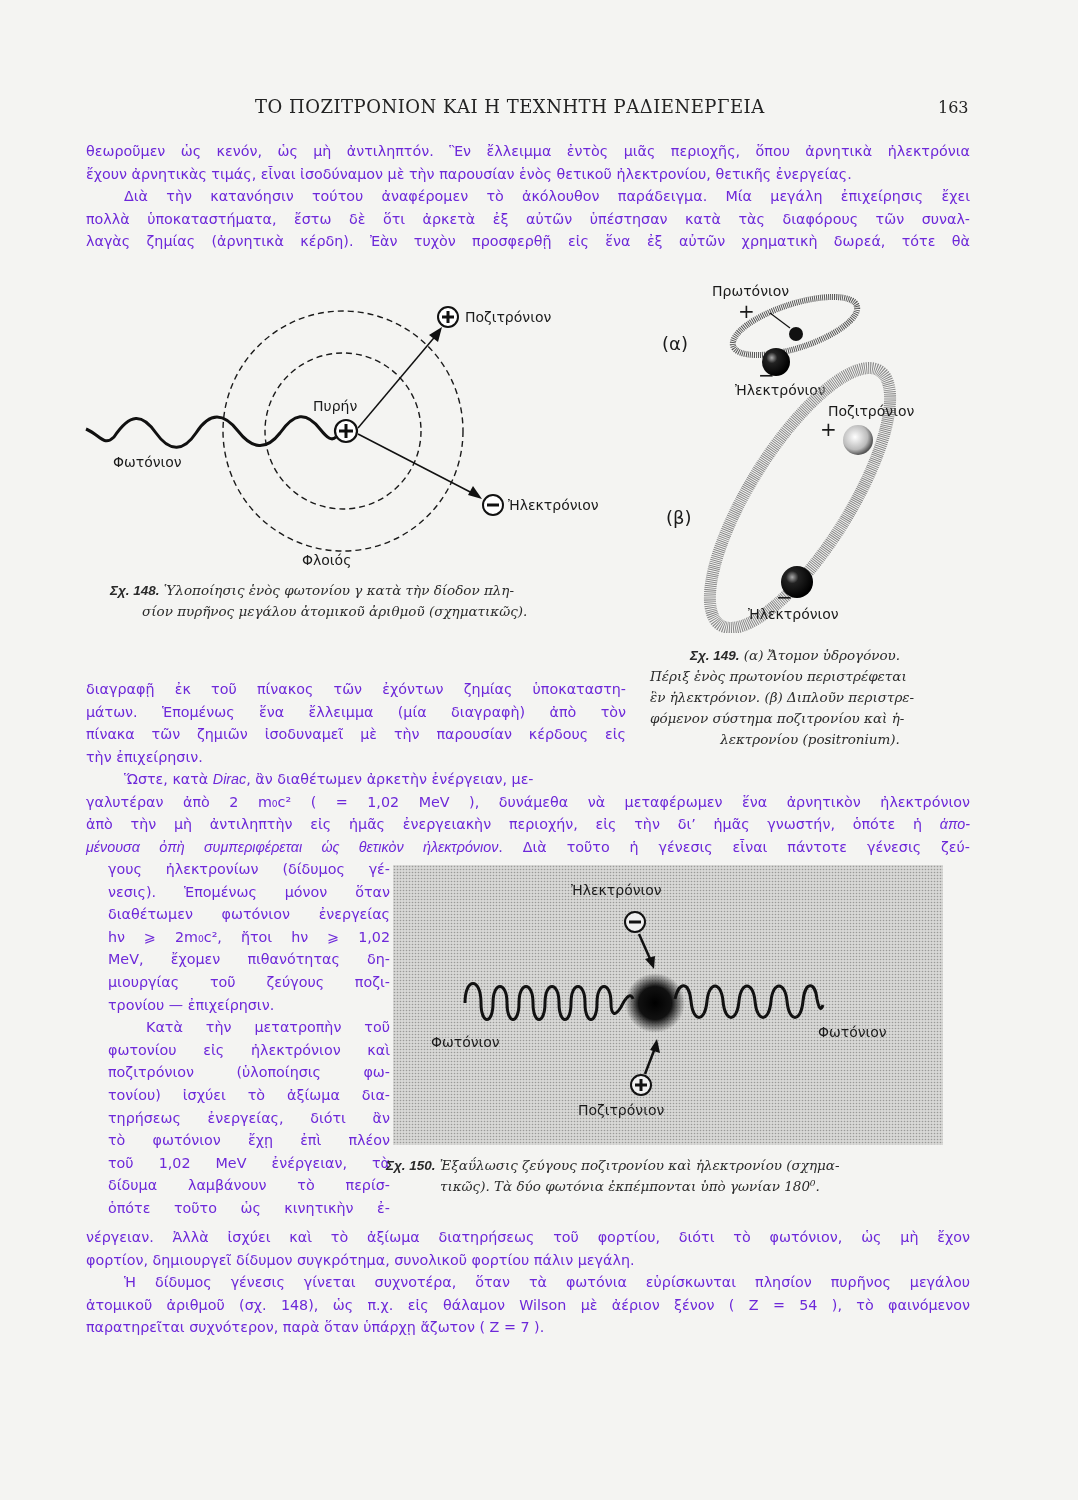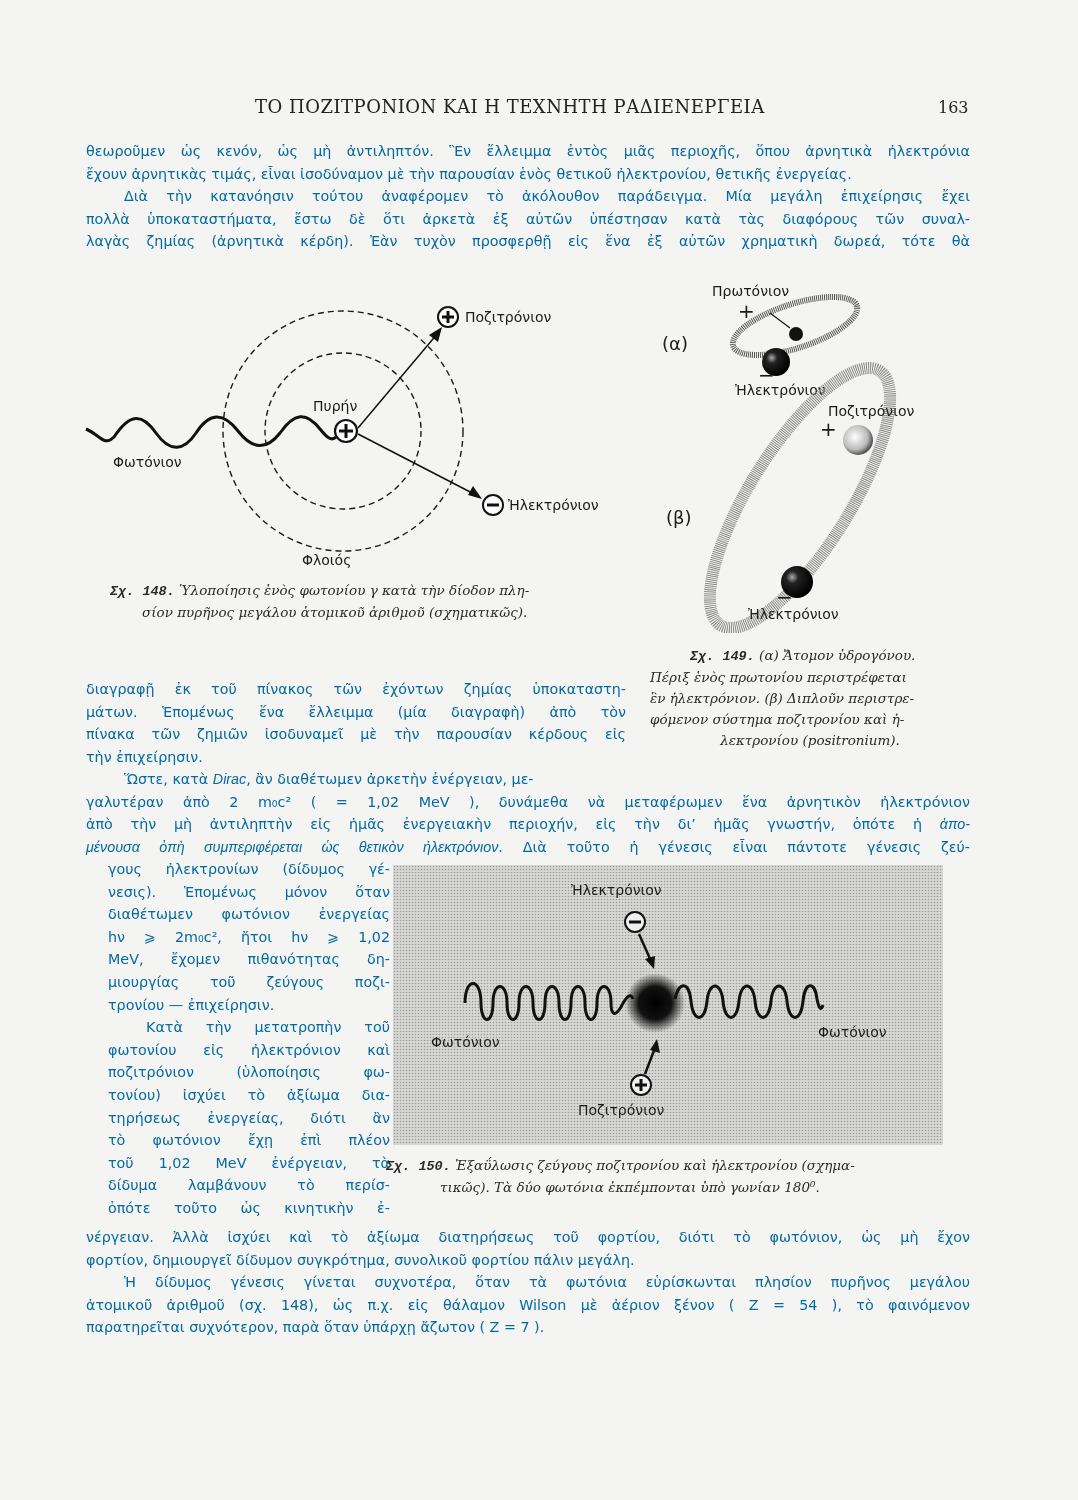--- a/index.html
+++ b/index.html
@@ -3,25 +3,25 @@
 <meta charset="utf-8">
 <style>
   html, body { margin: 0; padding: 0; }
   body {
     width: 1078px; height: 1500px; background: #f4f4f2; position: relative; overflow: hidden;
     font-family: "DejaVu Sans", sans-serif; color: #1a1a1a;
   }
   .abs { position: absolute; }
   .header { top: 96px; left: 255px; font-family: "DejaVu Serif", serif; font-size: 18px; letter-spacing: 0.5px; color: #222; }
   .pagenum { top: 98px; left: 938px; font-family: "DejaVu Serif", serif; font-size: 16px; color: #222; }
-  .para { font-size: 14.3px; line-height: 22.6px; text-align: justify; color: #0369a1; }
+  .para { font-size: 14.3px; line-height: 22.6px; text-align: justify; color: #6d28d9; }
   .para p { margin: 0; }
   .para .ind { text-indent: 38px; }
   .cap { font-family: "DejaVu Serif", serif; font-style: italic; font-size: 13.5px; line-height: 21px; color: #2a2a2a; }
-  .cap b { font-family: Liberation Mono, monospace; font-style: italic; font-weight: bold; }
+  .cap b { font-family: Liberation Sans, sans-serif; font-style: italic; font-weight: bold; }
   .lbl { font-family: "DejaVu Sans", sans-serif; font-size: 14px; fill: #1a1a1a; }
   .ital { font-family: Liberation Sans, sans-serif; font-style: italic; }
   .jl { text-align-last: justify; }
 </style>
 </head>
 <body>
 
 <div class="abs header">ΤΟ ΠΟΖΙΤΡΟΝΙΟΝ ΚΑΙ Η ΤΕΧΝΗΤΗ ΡΑΔΙΕΝΕΡΓΕΙΑ</div>
 <div class="abs pagenum">163</div>
 

